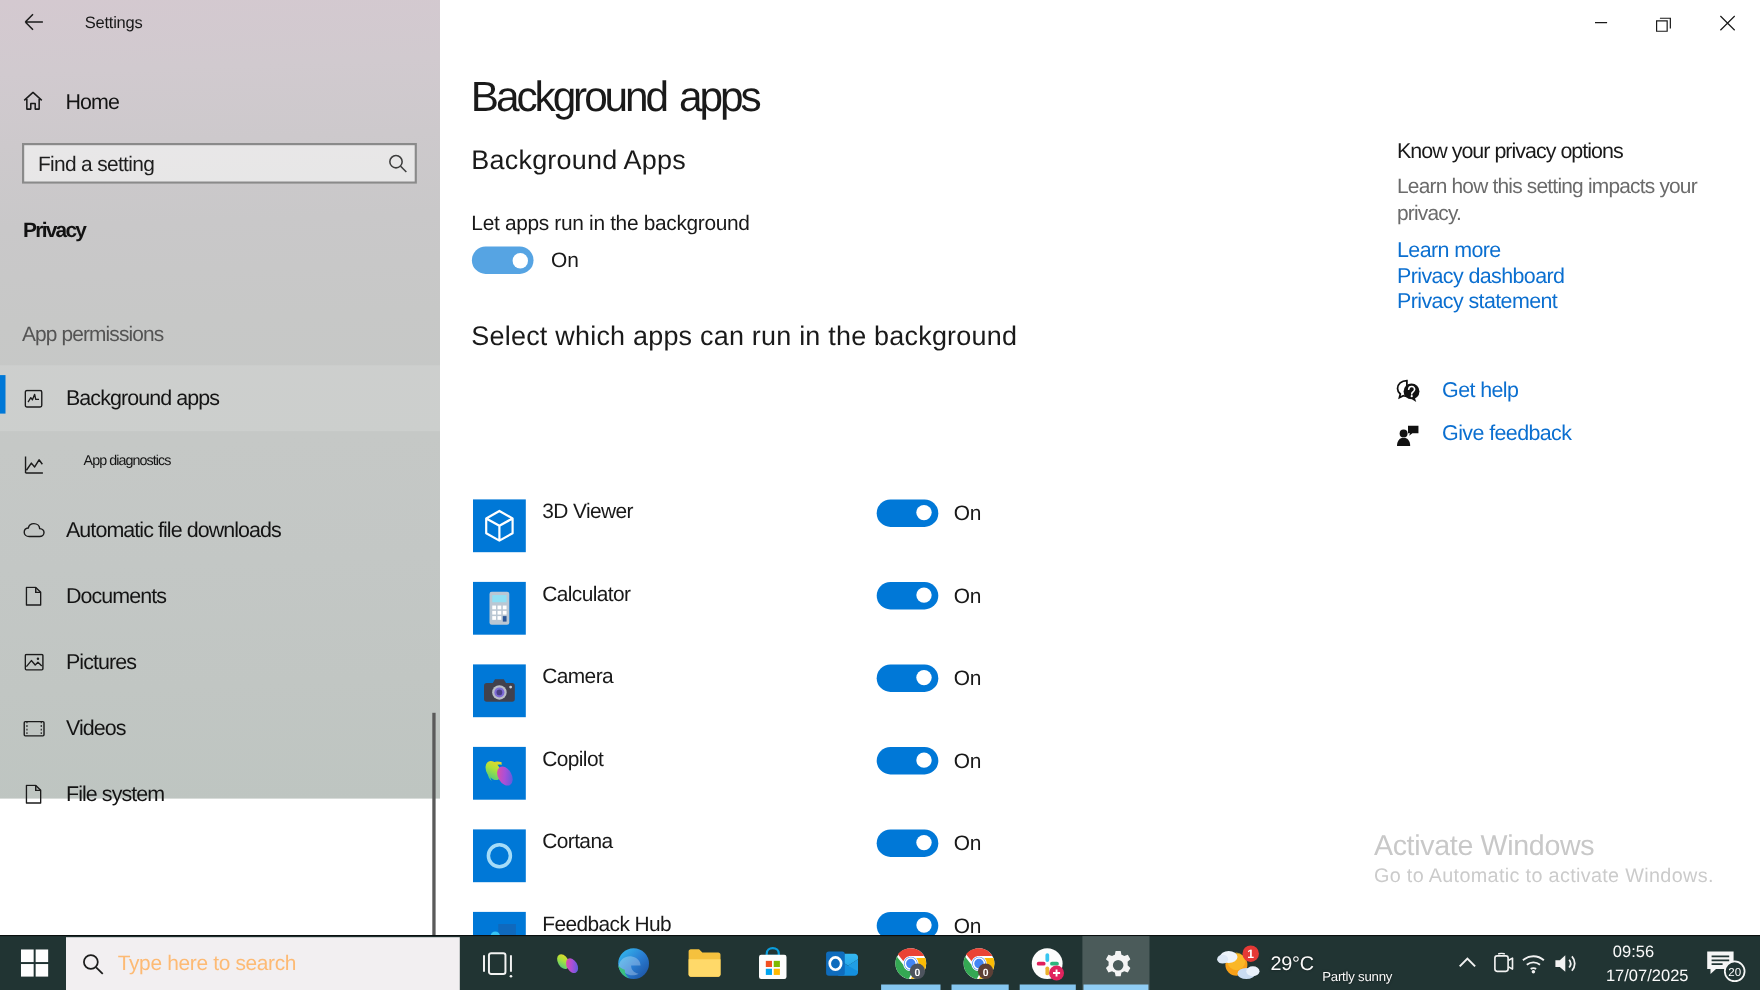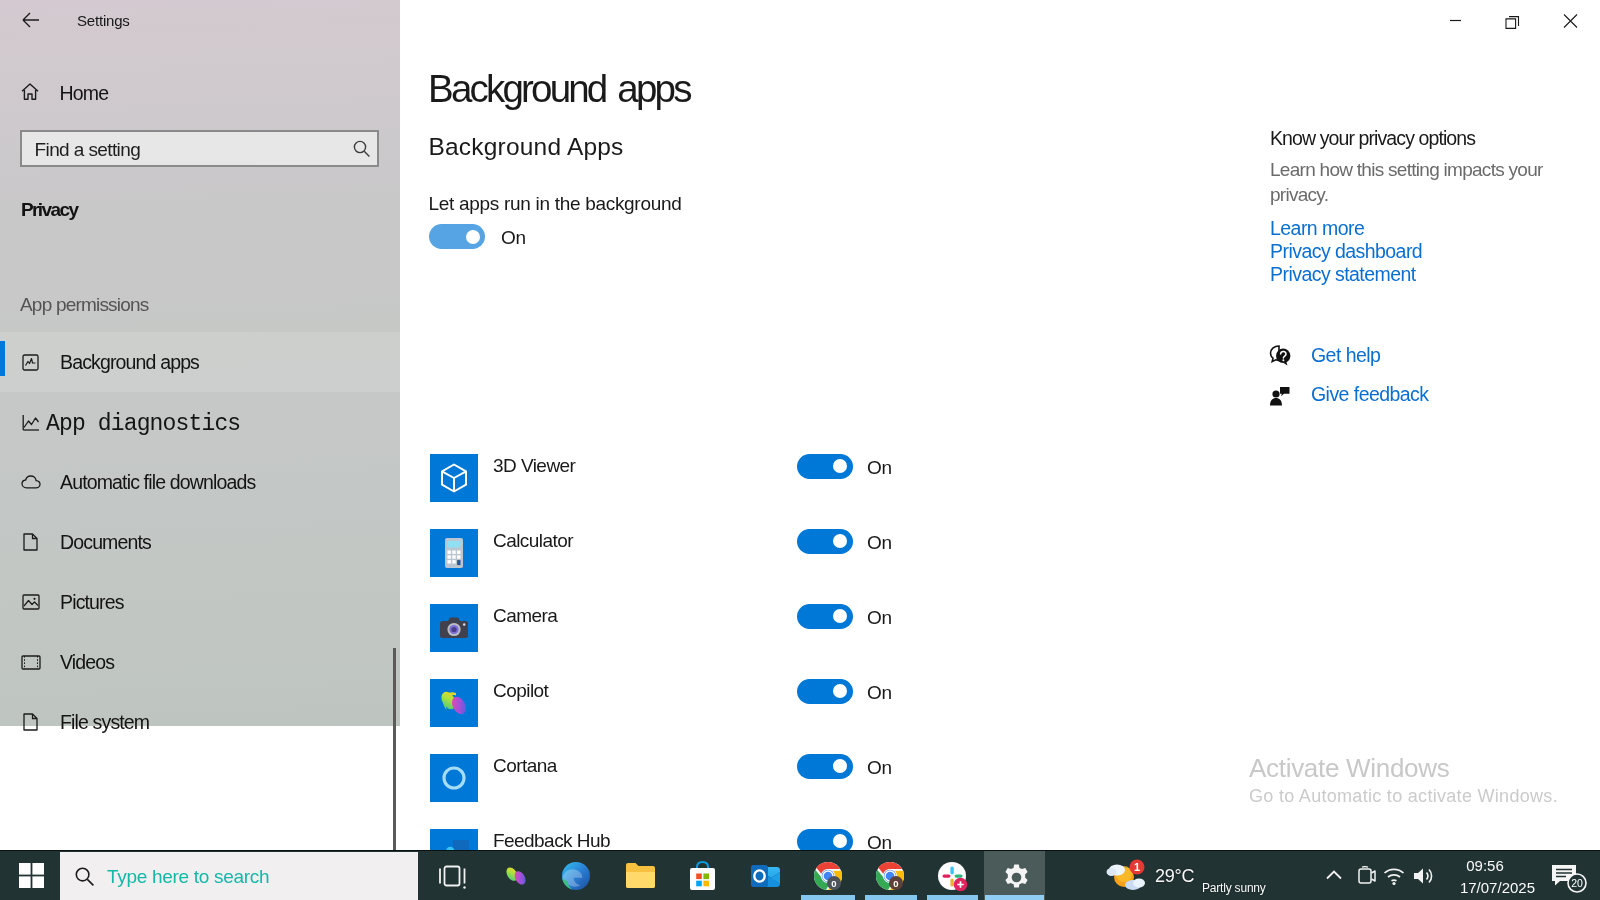--- a/index.html
+++ b/index.html
@@ -41,21 +41,21 @@
     <rect x="1" y="1" width="15" height="15" rx="1.5" stroke="#1b1b1b" stroke-width="1.3" fill="none"></rect>
     <path d="M3.5 11.5 L6 7.5 L7.5 9.5 L9.5 4.5 L10.5 9 L13.5 9" stroke="#1b1b1b" stroke-width="1.2" fill="none" stroke-linejoin="round"></path>
   </svg>
   <div class="abs" style="left:60px;top:351px;font-size:19.5px;letter-spacing:-0.85px;color:#141414;">Background apps</div>
 
   <svg class="abs" style="left:22px;top:414px" width="18" height="17" viewBox="0 0 18 17">
     <path d="M1.2 16 L1.2 1" stroke="#1b1b1b" stroke-width="1.3" fill="none"></path>
     <path d="M1.2 16 L17 16" stroke="#1b1b1b" stroke-width="1.3" fill="none"></path>
     <path d="M2 13.5 L6.5 7 L9.5 10.5 L13.5 4 L16.5 8" stroke="#1b1b1b" stroke-width="1.3" fill="none" stroke-linejoin="round"></path>
   </svg>
-  <div class="abs" style="left:46px;top:411px;font-size:23px;letter-spacing:-0.85px;color:#141414;font-family:Liberation Mono, monospace;">App diagnostics</div>
+  <div class="abs" style="left:76px;top:411px;font-size:13px;letter-spacing:-0.85px;color:#141414;">App diagnostics</div>
 
   <svg class="abs" style="left:21px;top:475px" width="20" height="14" viewBox="0 0 20 14">
     <path d="M5.5 12.8 C3 12.8 1 11 1 8.8 C1 6.8 2.6 5.2 4.7 5 C5.2 2.7 7.3 1 9.8 1 C12.6 1 14.9 3 15.1 5.6 C17.3 5.8 19 7.3 19 9.2 C19 11.2 17.2 12.8 15 12.8 Z" stroke="#1b1b1b" stroke-width="1.3" fill="none"></path>
   </svg>
   <div class="abs" style="left:60px;top:471px;font-size:19.5px;letter-spacing:-0.85px;color:#141414;">Automatic file downloads</div>
 
   <svg class="abs" style="left:23px;top:533px" width="15" height="18" viewBox="0 0 15 18">
     <path d="M1 1 L9.5 1 L14 5.5 L14 17 L1 17 Z" stroke="#1b1b1b" stroke-width="1.3" fill="none" stroke-linejoin="round"></path>
     <path d="M9.5 1 L9.5 5.5 L14 5.5" stroke="#1b1b1b" stroke-width="1.3" fill="none"></path>
   </svg>
@@ -93,20 +93,21 @@
 
   <div class="abs" style="left:28px;top:67px;font-size:38.5px;font-weight:300;letter-spacing:-2.8px;word-spacing:4px;color:#1a1a1a;">Background apps</div>
   <div class="abs" style="left:28.5px;top:133px;font-size:24.5px;letter-spacing:0.2px;color:#1a1a1a;">Background Apps</div>
   <div class="abs" style="left:28.5px;top:193px;font-size:19px;letter-spacing:-0.3px;color:#191919;">Let apps run in the background</div>
 
   <div class="abs" style="left:29px;top:224px;width:56px;height:25px;border-radius:13px;background:#56a4e3;">
     <div class="abs" style="left:37px;top:5.5px;width:14px;height:14px;border-radius:50%;background:#fff;"></div>
   </div>
   <div class="abs" style="left:101px;top:227px;font-size:19px;letter-spacing:-0.2px;color:#191919;">On</div>
 
+  <div class="abs" style="left:28.5px;top:293px;font-size:24.5px;letter-spacing:0.2px;color:#1a1a1a;">Select which apps can run in the background</div>
 
 
   <div class="abs" style="left:30px;top:454px;width:48px;height:48px;background:#0078d7;">
     <svg width="48" height="48" viewBox="0 0 48 48">
       <path d="M24 10.5 L36 17.3 L36 30.7 L24 37.5 L12 30.7 L12 17.3 Z M12 17.3 L24 24 M36 17.3 L24 24 M24 24 L24 37.5" stroke="#fff" stroke-width="2" fill="none" stroke-linejoin="round"></path>
     </svg>
   </div>
   <div class="abs" style="left:93px;top:455.4px;font-size:19px;letter-spacing:-0.55px;color:#191919;">3D Viewer</div>
   <div class="abs" style="left:397px;top:453.5px;width:56px;height:25px;border-radius:13px;background:#0078d7;">
       <div class="abs" style="left:36px;top:5.5px;width:14px;height:14px;border-radius:50%;background:#fff;"></div>
@@ -231,21 +232,21 @@
     <rect x="13.4" y="0" width="11.6" height="11.6" fill="#fefefe"></rect>
     <rect x="0" y="13.4" width="11.6" height="11.6" fill="#fefefe"></rect>
     <rect x="13.4" y="13.4" width="11.6" height="11.6" fill="#fefefe"></rect>
   </svg>
 
   <div class="abs" style="left:60px;top:1px;width:358px;height:49px;background:#f2eff1;"></div>
   <svg class="abs" style="left:74px;top:15px" width="21" height="21" viewBox="0 0 21 21">
     <circle cx="8.6" cy="8.6" r="6.3" stroke="#1c1c1c" stroke-width="1.6" fill="none"></circle>
     <path d="M13.4 13.4 L19.4 19.4" stroke="#1c1c1c" stroke-width="1.6"></path>
   </svg>
-  <div class="abs" style="left:107px;top:15px;font-size:19px;letter-spacing:-0.3px;color:#14b8a6;">Type here to search</div>
+  <div class="abs" style="left:107px;top:15px;font-size:19px;letter-spacing:-0.3px;color:#fdba74;">Type here to search</div>
 
   <svg class="abs" style="left:438px;top:11px" width="30" height="28" viewBox="0 0 30 28">
     <rect x="6.5" y="4.5" width="15" height="19" rx="2" stroke="#f2f2f2" stroke-width="1.8" fill="none"></rect>
     <path d="M2 6.5 L2 21.5" stroke="#f2f2f2" stroke-width="1.8"></path>
     <path d="M26.5 6.5 L26.5 21.5" stroke="#f2f2f2" stroke-width="1.8"></path>
     <circle cx="26.5" cy="25.5" r="1.2" fill="#f2f2f2"></circle>
   </svg>
 
   <svg class="abs" style="left:501px;top:10px" width="30" height="30" viewBox="0 0 48 48">
     <defs>

